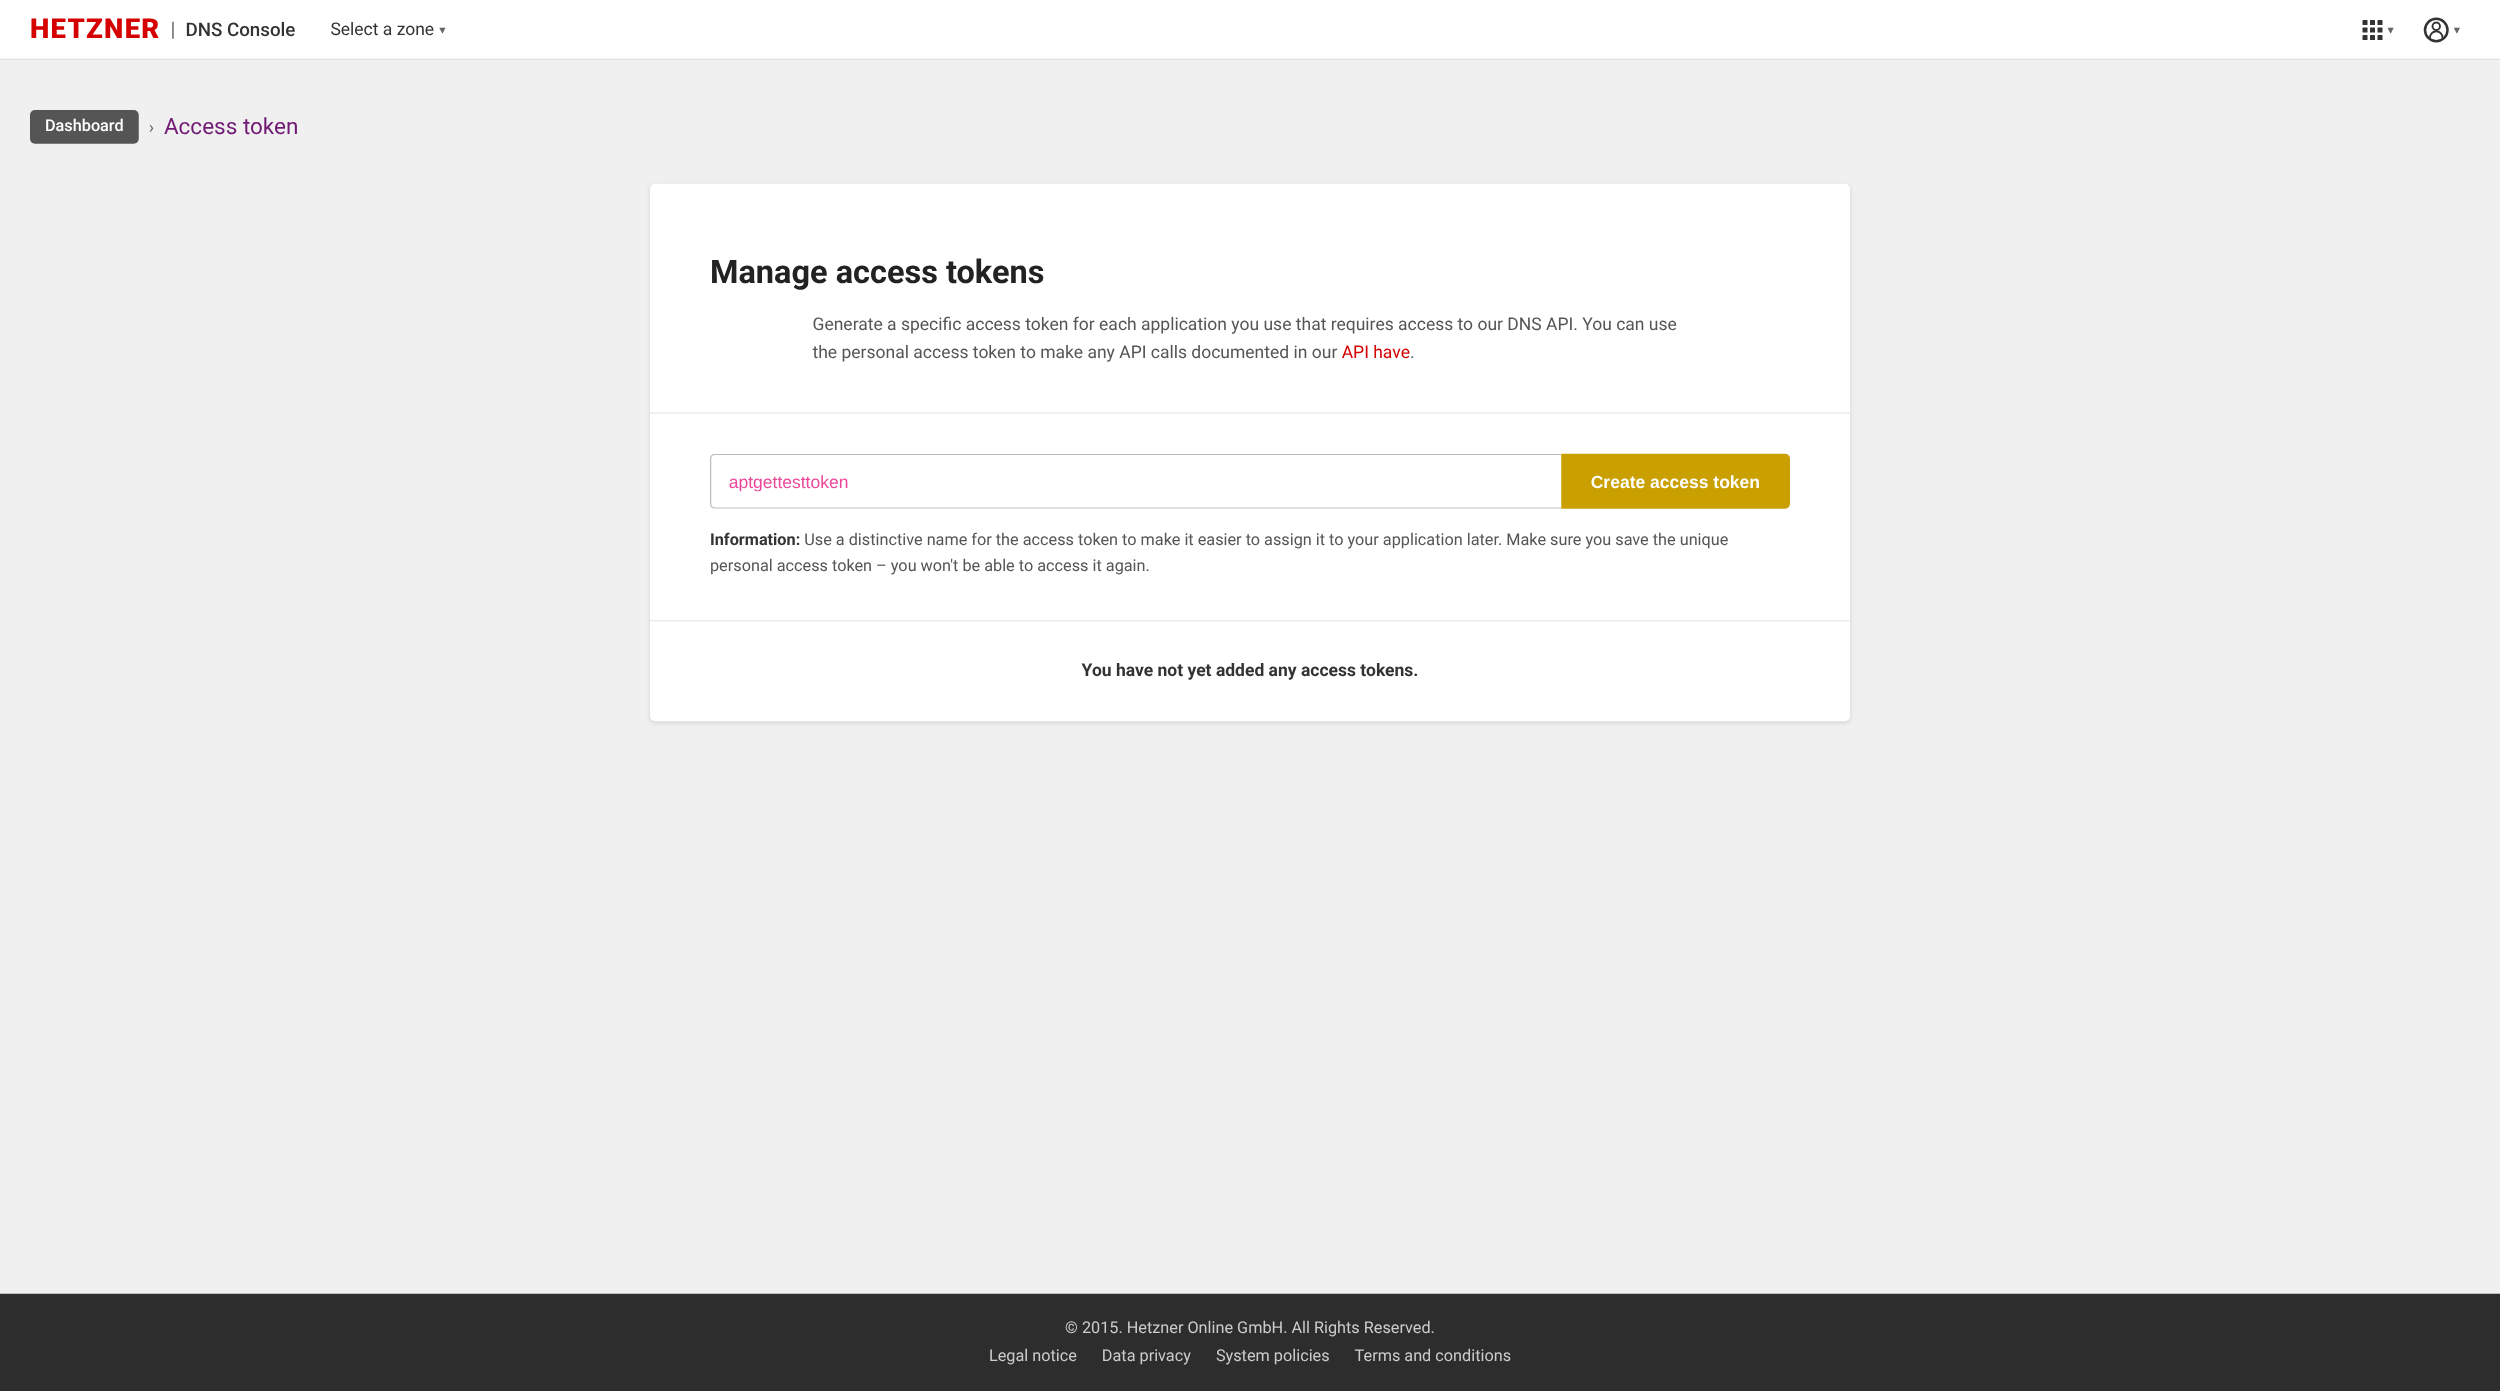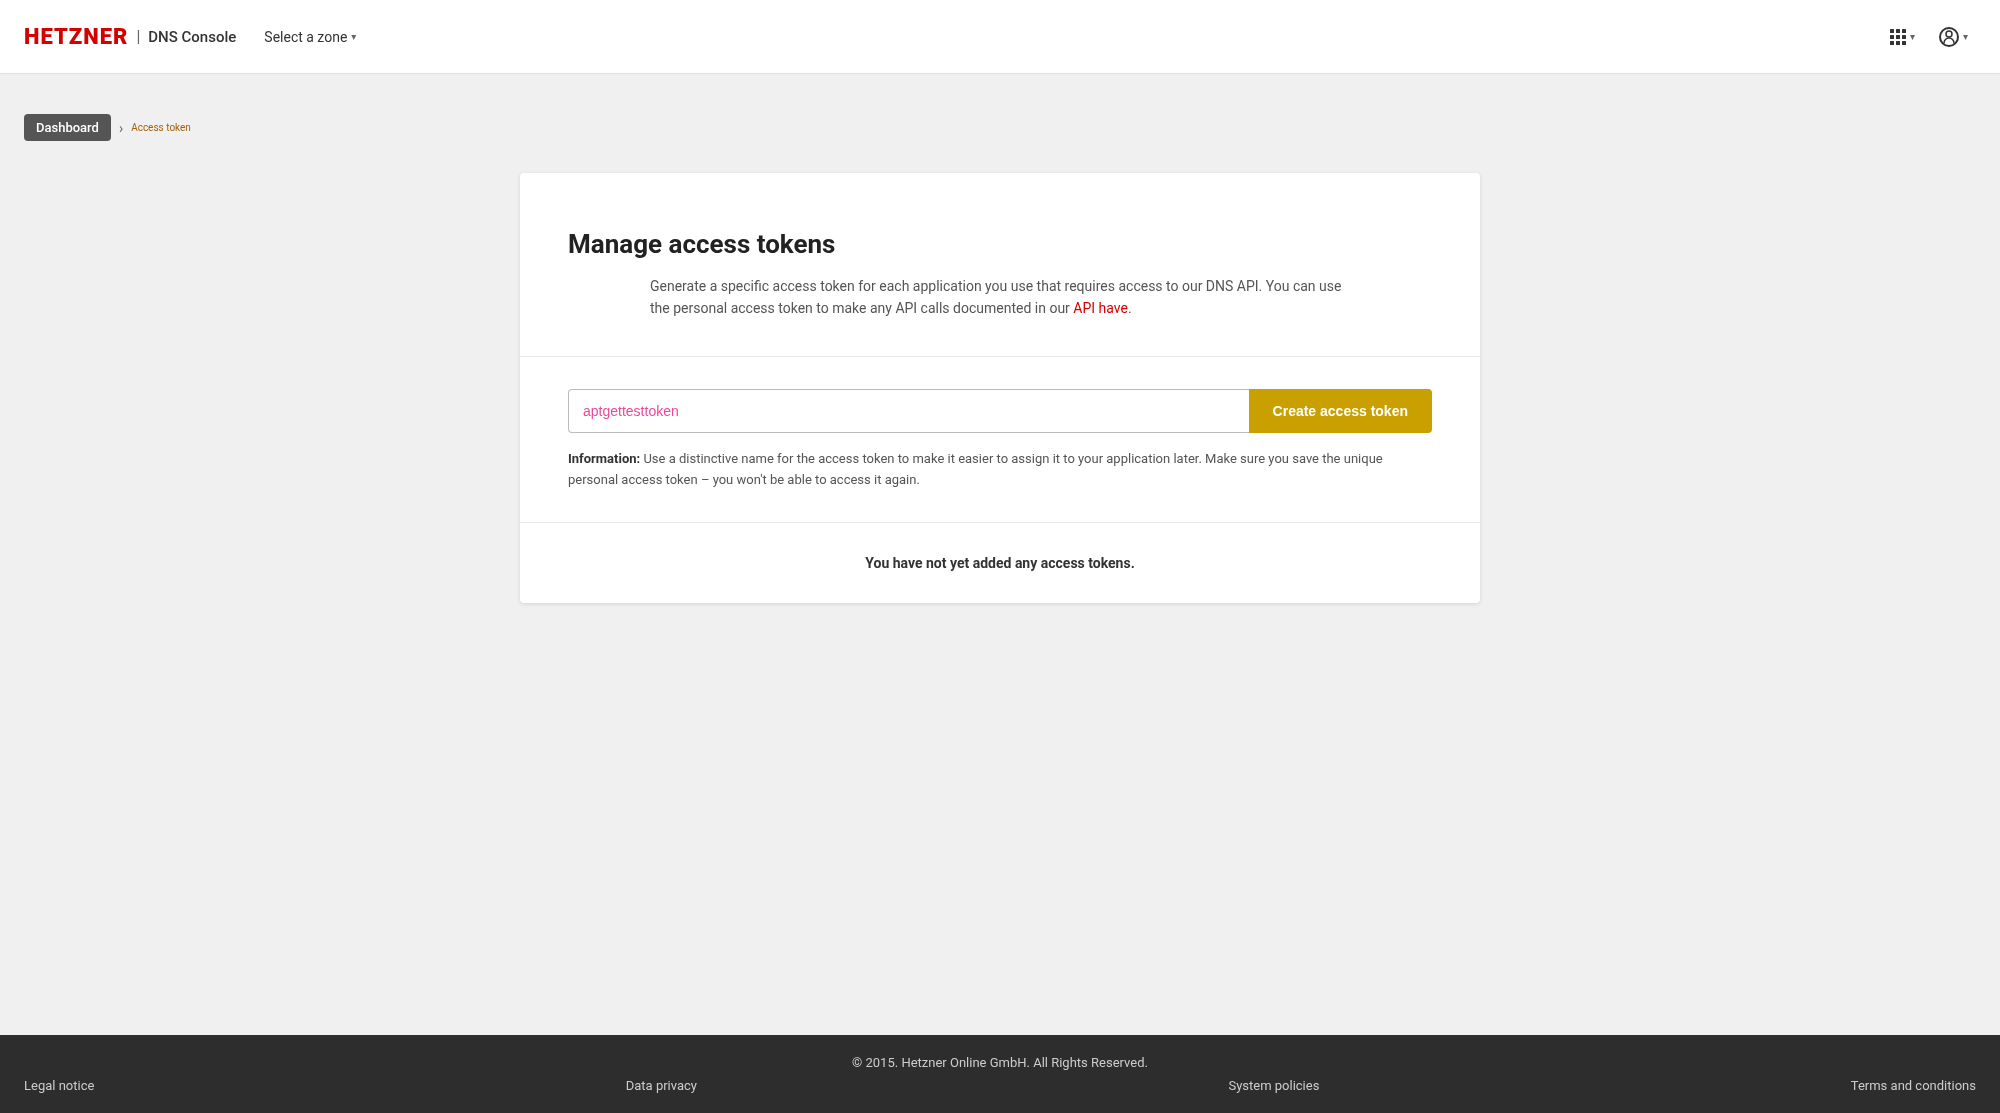--- a/index.html
+++ b/index.html
@@ -13,21 +13,21 @@
       background-color: #f0f0f0;
       min-height: 1113px;
       display: flex;
       flex-direction: column;
     }
 
     
     .header {
       background-color: #ffffff;
       border-bottom: 1px solid #e0e0e0;
-      height: 74px;
+      height: 48px;
       display: flex;
       align-items: center;
       justify-content: space-between;
       padding: 0 24px;
       position: relative;
       z-index: 10;
     }
 
     .header-left {
       display: flex;
@@ -143,22 +143,22 @@
       font-weight: 500;
       cursor: pointer;
     }
 
     .breadcrumb-separator {
       color: #666;
       font-size: 14px;
     }
 
     .breadcrumb-current {
-      font-size: 10px;
-      color: #a16207;
+      font-size: 18px;
+      color: #701a75;
     }
 
     
     .card {
       background-color: #ffffff;
       border-radius: 4px;
       box-shadow: 0 1px 4px rgba(0,0,0,0.12);
       max-width: 960px;
       margin: 0 auto;
       overflow: hidden;
@@ -278,21 +278,21 @@
     }
 
     .footer-copyright {
       font-size: 13px;
       color: #ccc;
       margin-bottom: 8px;
     }
 
     .footer-links {
       display: flex;
-      justify-content: space-between;
+      justify-content: center;
       gap: 20px;
     }
 
     .footer-link {
       font-size: 13px;
       color: #ccc;
       text-decoration: none;
       cursor: pointer;
     }
   </style>

